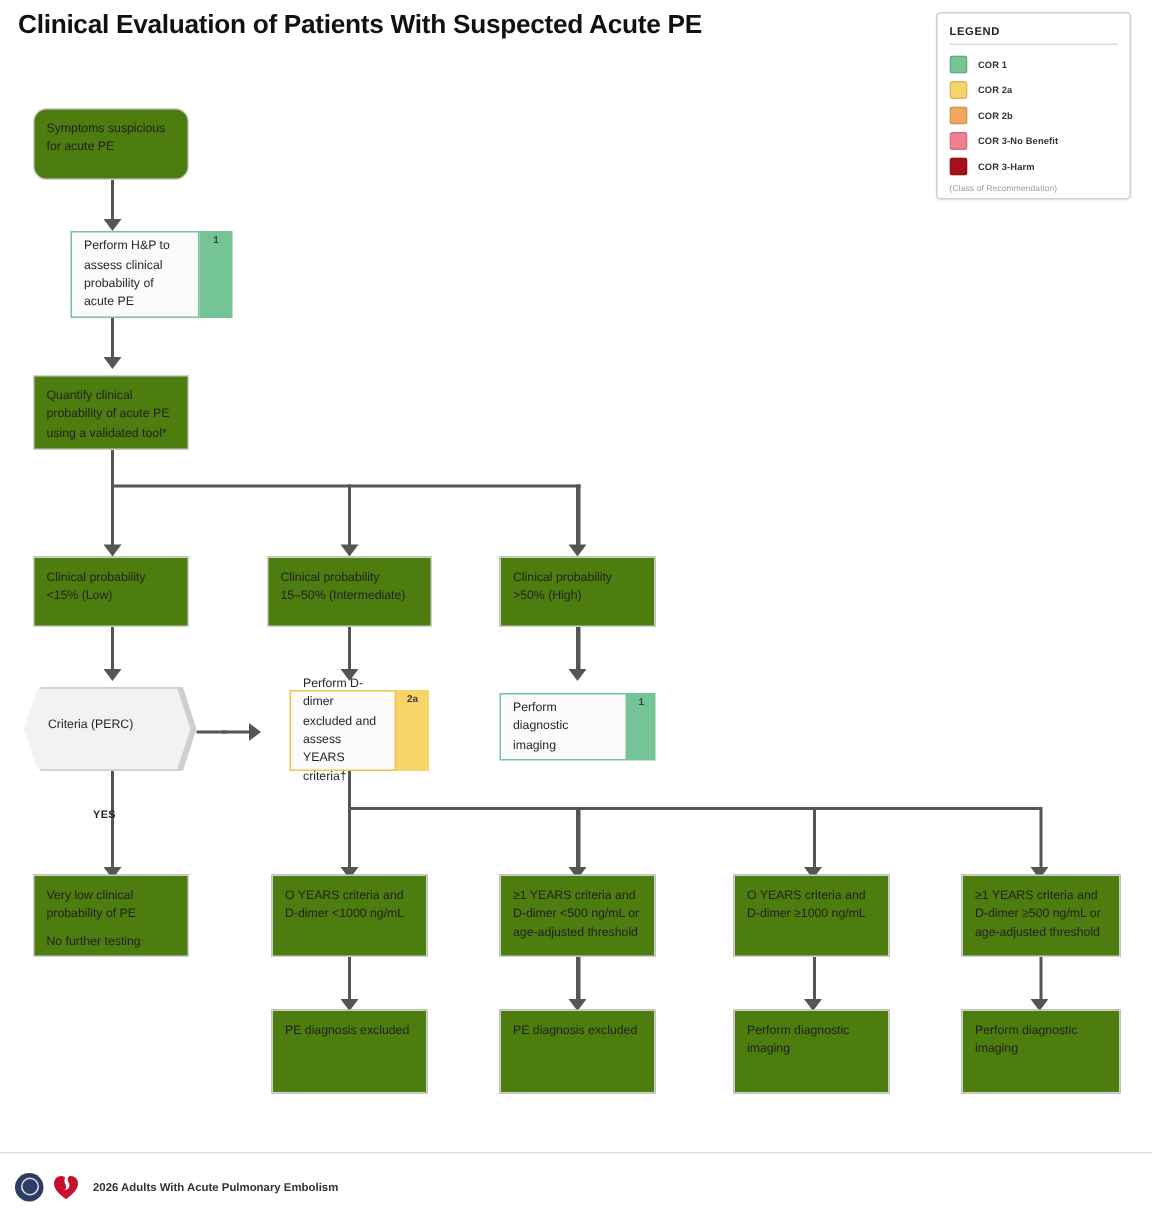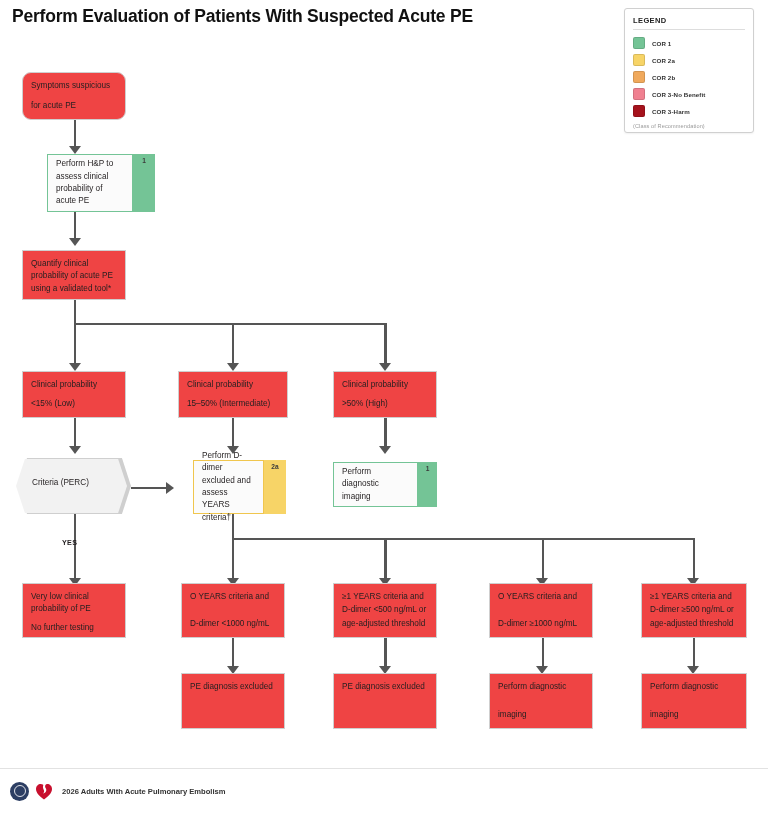--- a/index.html
+++ b/index.html
@@ -33,24 +33,24 @@
   }
   .legend-row{display:flex;align-items:center;height:16px;margin-bottom:1px;}
   .legend-sw{width:12px;height:12px;border-radius:2px;margin-right:7px;flex:none;
     border:1px solid rgba(0,0,0,.12);box-sizing:border-box;}
   .legend-lbl{font-size:6.2px;font-weight:bold;color:#333;letter-spacing:.1px;}
   .legend-note{font-size:5.6px;color:#9a9a9a;margin-top:4px;letter-spacing:.1px;}
 
   
   .node{
     position:absolute;box-sizing:border-box;
-    background:#ef4444;border:1px solid #cfcfcf;
+    background:#4d7c0f;border:1px solid #cfcfcf;
     font-size:8.2px;line-height:12.4px;color:#231f20;
     padding:7px 8px;
-    display:flex;flex-direction:column;justify-content:space-between;
+    display:flex;flex-direction:column;justify-content:flex-start;
   }
   .node.rounded{border-radius:9px;}
   .node .ln{display:block;}
 
   
   .cor-wrap{position:absolute;box-sizing:border-box;}
   .cor-wrap .body{
     position:absolute;left:0;top:0;bottom:0;
     background:#fbfbfb;border:1px solid #cfcfcf;box-sizing:border-box;
     font-size:8.2px;line-height:12.4px;color:#231f20;padding:7px 8px;
@@ -111,21 +111,21 @@
     border:1.2px solid #ffffff;box-sizing:border-box;display:block;opacity:.85;}
   .logo-aha{width:20px;height:20px;flex:none;margin-right:8px;}
   .foot-t1{font-size:7.6px;font-weight:bold;color:#333333;line-height:11px;}
   .foot-t2{font-size:7.2px;color:#9b9b9b;line-height:11px;}
 </style>
 </head>
 <body>
 
 <div id="stage">
 
-  <div class="title">Perform Evaluation of Patients With Suspected Acute PE</div>
+  <div class="title">Clinical Evaluation of Patients With Suspected Acute PE</div>
 
   <div class="legend">
     <div class="legend-title">LEGEND</div>
 
     <div class="legend-row">
       <span class="legend-sw" style="background:#74c496"></span>
       <span class="legend-lbl">COR 1</span>
     </div>
     <div class="legend-row">
       <span class="legend-sw" style="background:#f7d467"></span>

